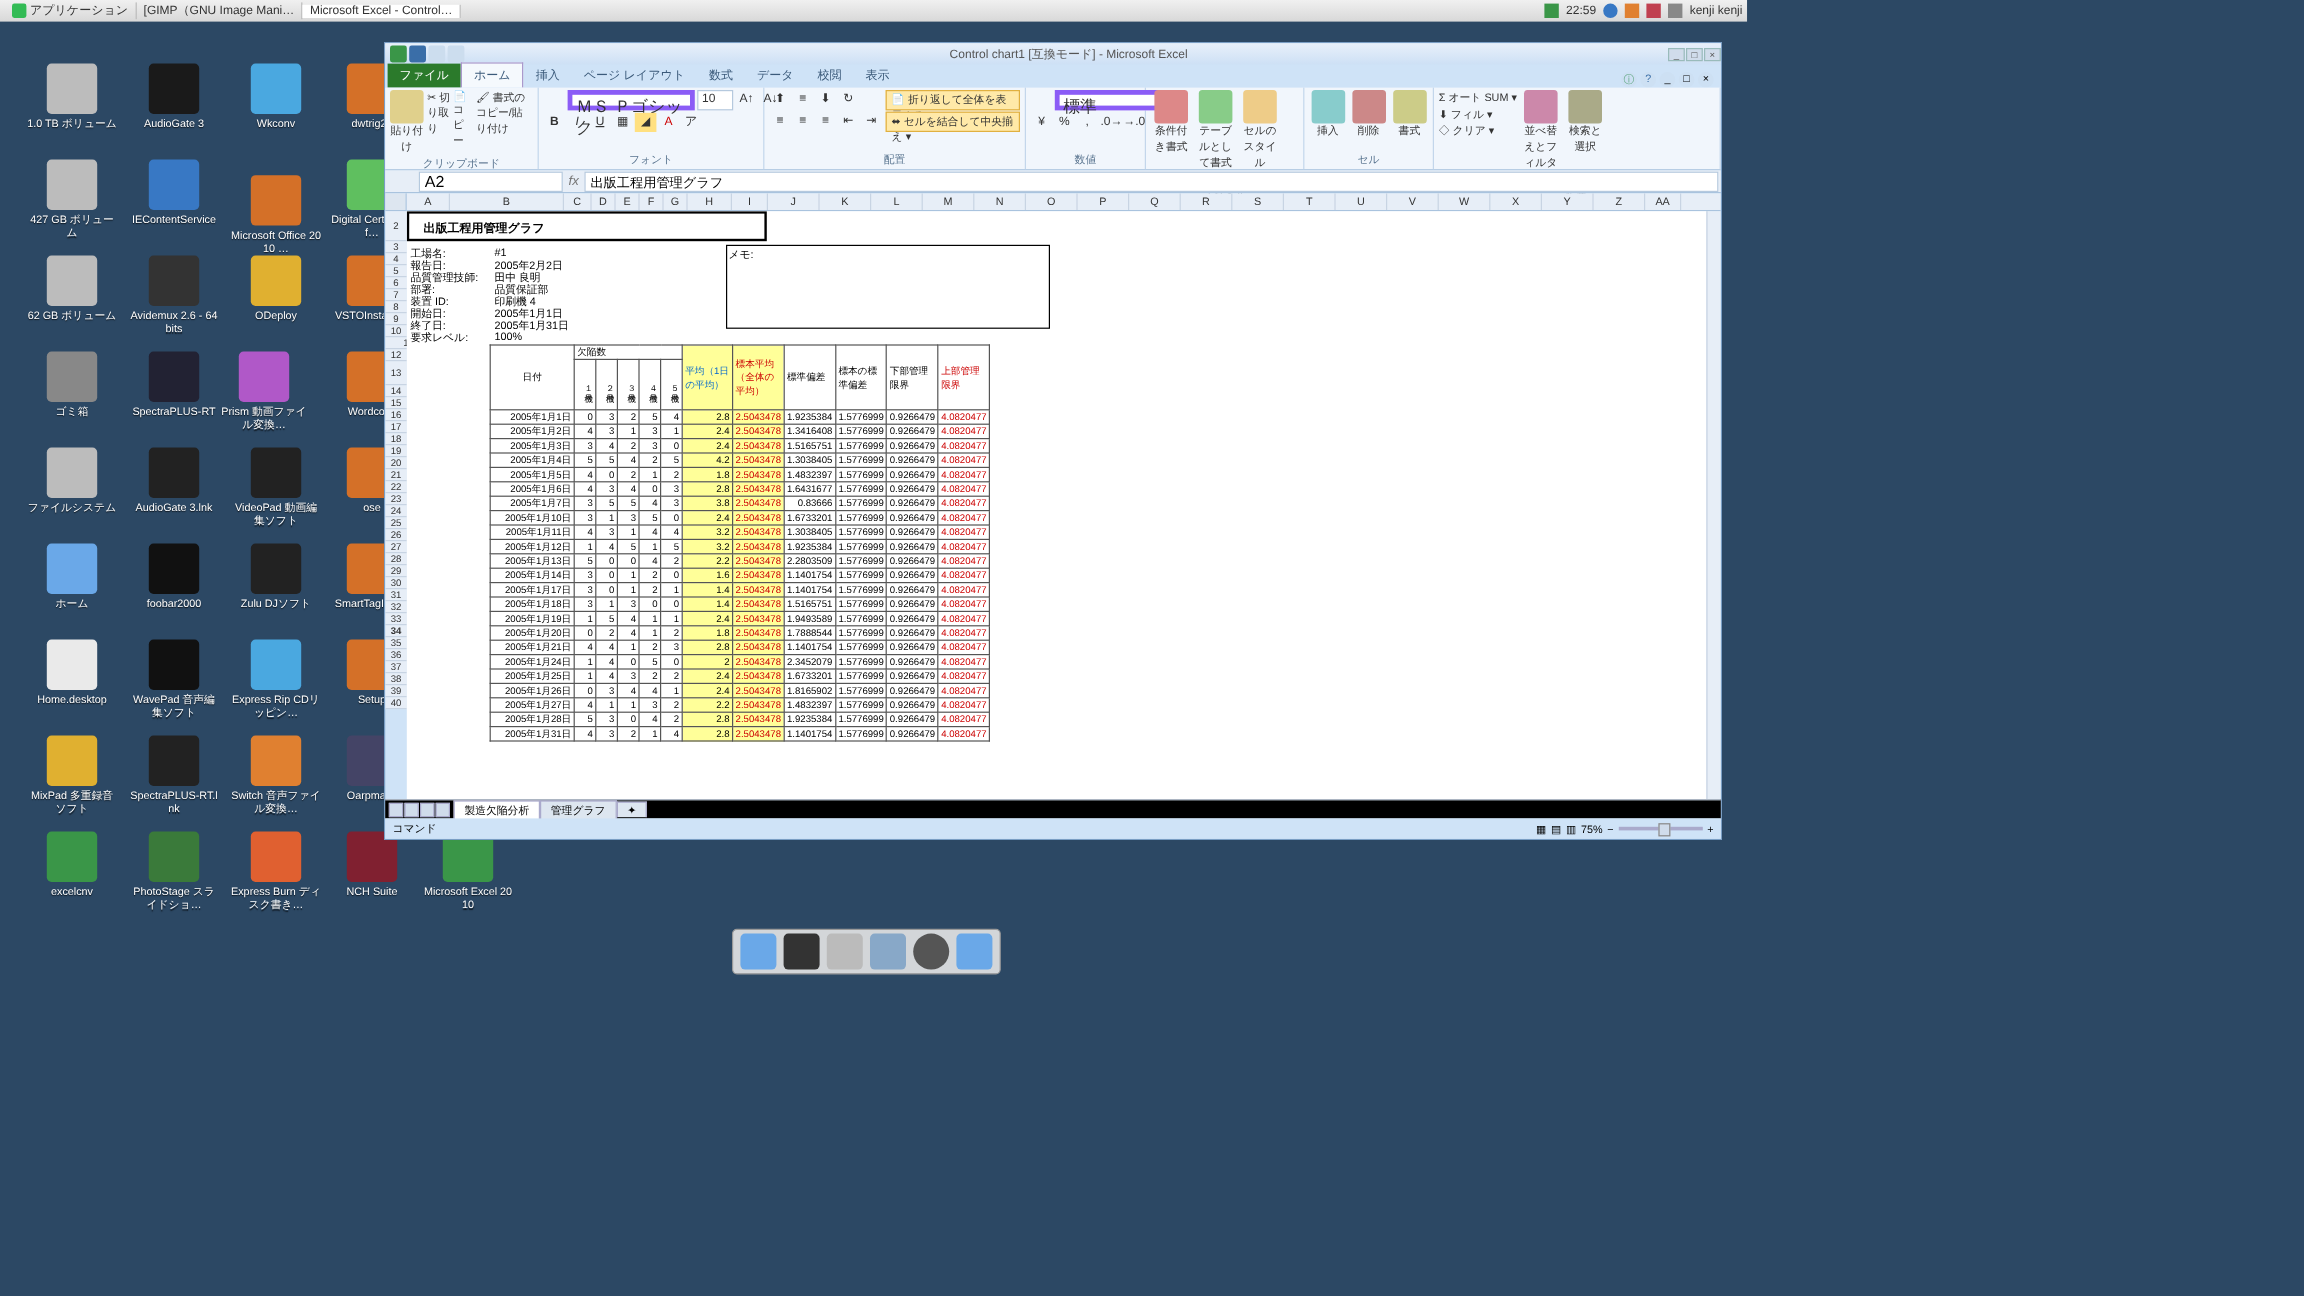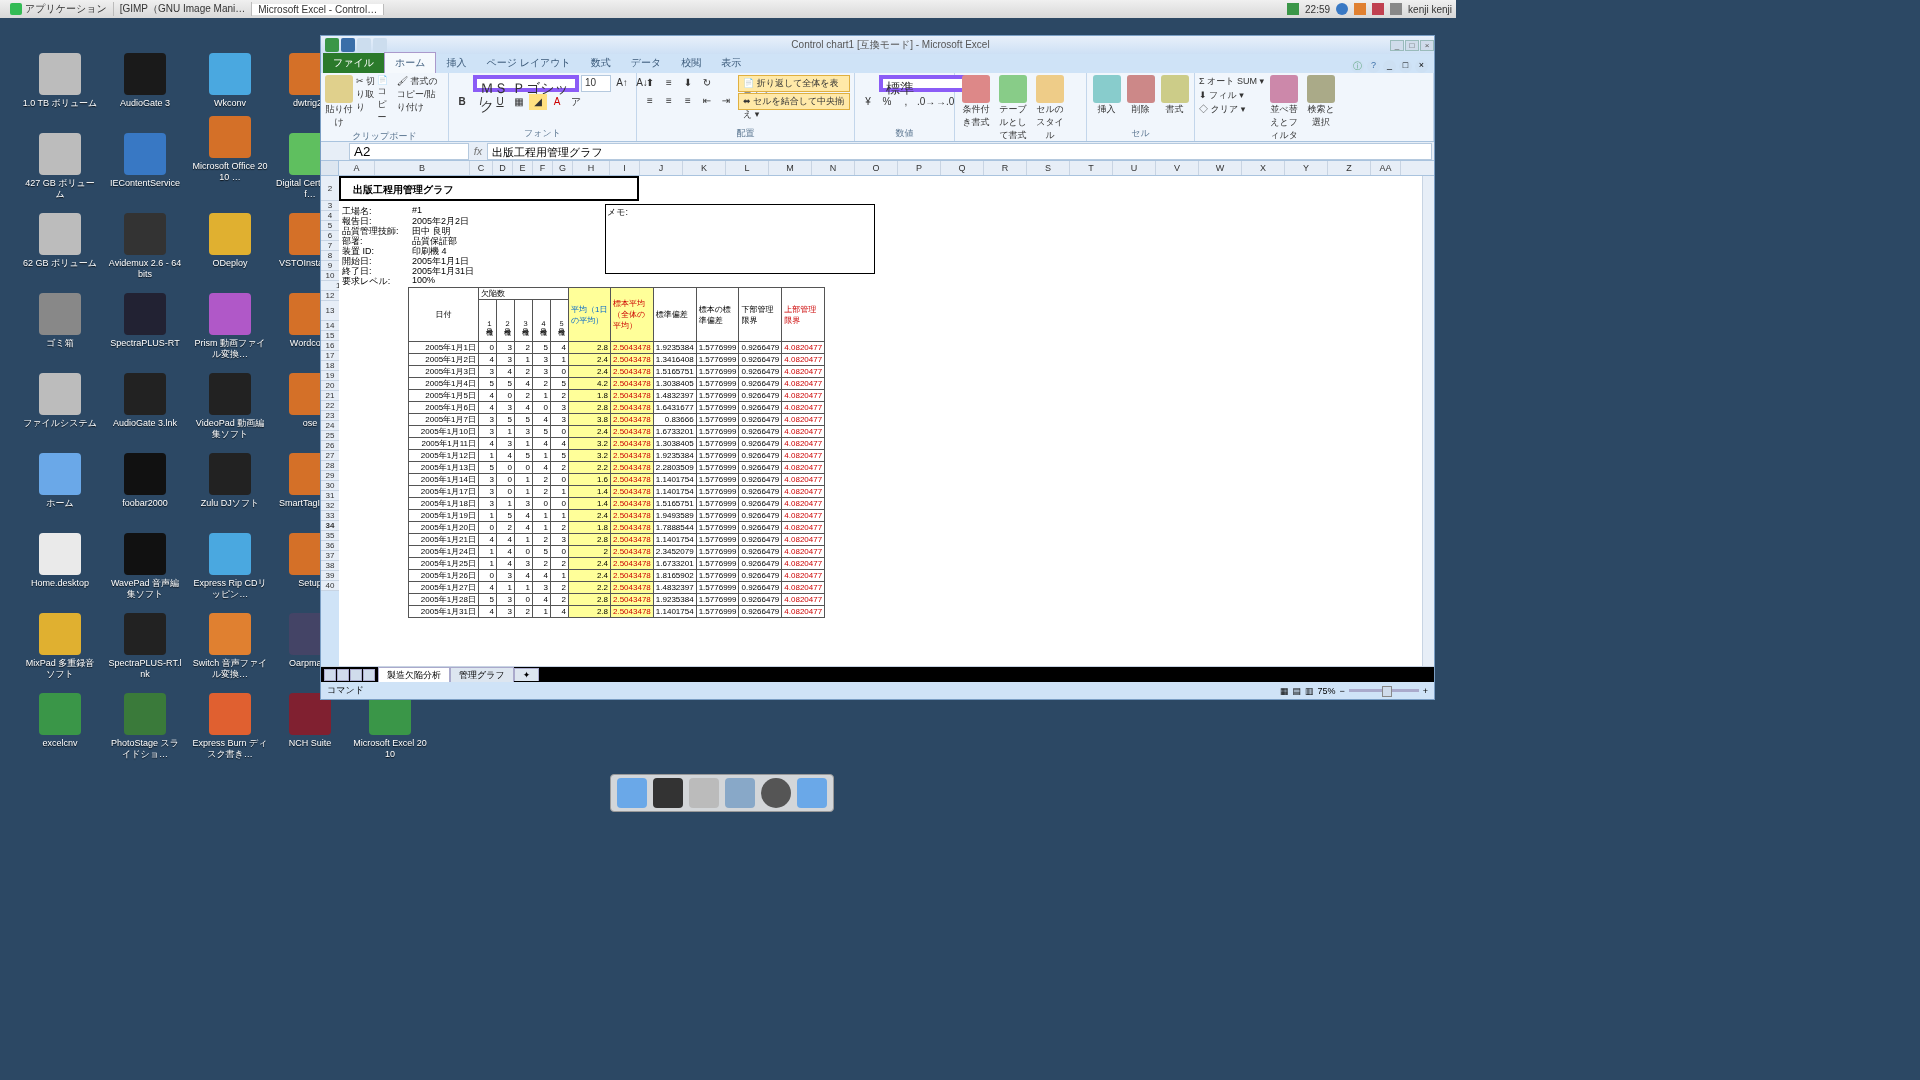--- a/index.html
+++ b/index.html
@@ -133,21 +133,21 @@
       <div class="lbl">dwtrig20</div>
     </div>
     <div class="dicon" style="left: 20px; top: 115px;">
       <div class="img" style="background:#bcbcbc"></div>
       <div class="lbl">427 GB ボリューム</div>
     </div>
     <div class="dicon" style="left: 105px; top: 115px;">
       <div class="img" style="background:#3878c4"></div>
       <div class="lbl">IEContentService</div>
     </div>
-    <div class="dicon" style="left: 190px; top: 98px;">
+    <div class="dicon" style="left: 190px; top: 128px;">
       <div class="img" style="background:#d47028"></div>
       <div class="lbl">Microsoft Office 2010 …</div>
     </div>
     <div class="dicon" style="left: 270px; top: 115px;">
       <div class="img" style="background:#5fbf5f"></div>
       <div class="lbl">Digital Certificate f…</div>
     </div>
     <div class="dicon" style="left: 20px; top: 195px;">
       <div class="img" style="background:#bcbcbc"></div>
       <div class="lbl">62 GB ボリューム</div>
@@ -165,21 +165,21 @@
       <div class="lbl">VSTOInstalle…</div>
     </div>
     <div class="dicon" style="left: 20px; top: 275px;">
       <div class="img" style="background:#888"></div>
       <div class="lbl">ゴミ箱</div>
     </div>
     <div class="dicon" style="left: 105px; top: 275px;">
       <div class="img" style="background:#223"></div>
       <div class="lbl">SpectraPLUS-RT</div>
     </div>
-    <div class="dicon" style="left: 190px; top: 275px;">
+    <div class="dicon" style="left: 180px; top: 275px;">
       <div class="img" style="background:#b058c8"></div>
       <div class="lbl">Prism 動画ファイル変換…</div>
     </div>
     <div class="dicon" style="left: 270px; top: 275px;">
       <div class="img" style="background:#d47028"></div>
       <div class="lbl">Wordconv</div>
     </div>
     <div class="dicon" style="left: 20px; top: 355px;">
       <div class="img" style="background:#bcbcbc"></div>
       <div class="lbl">ファイルシステム</div>

